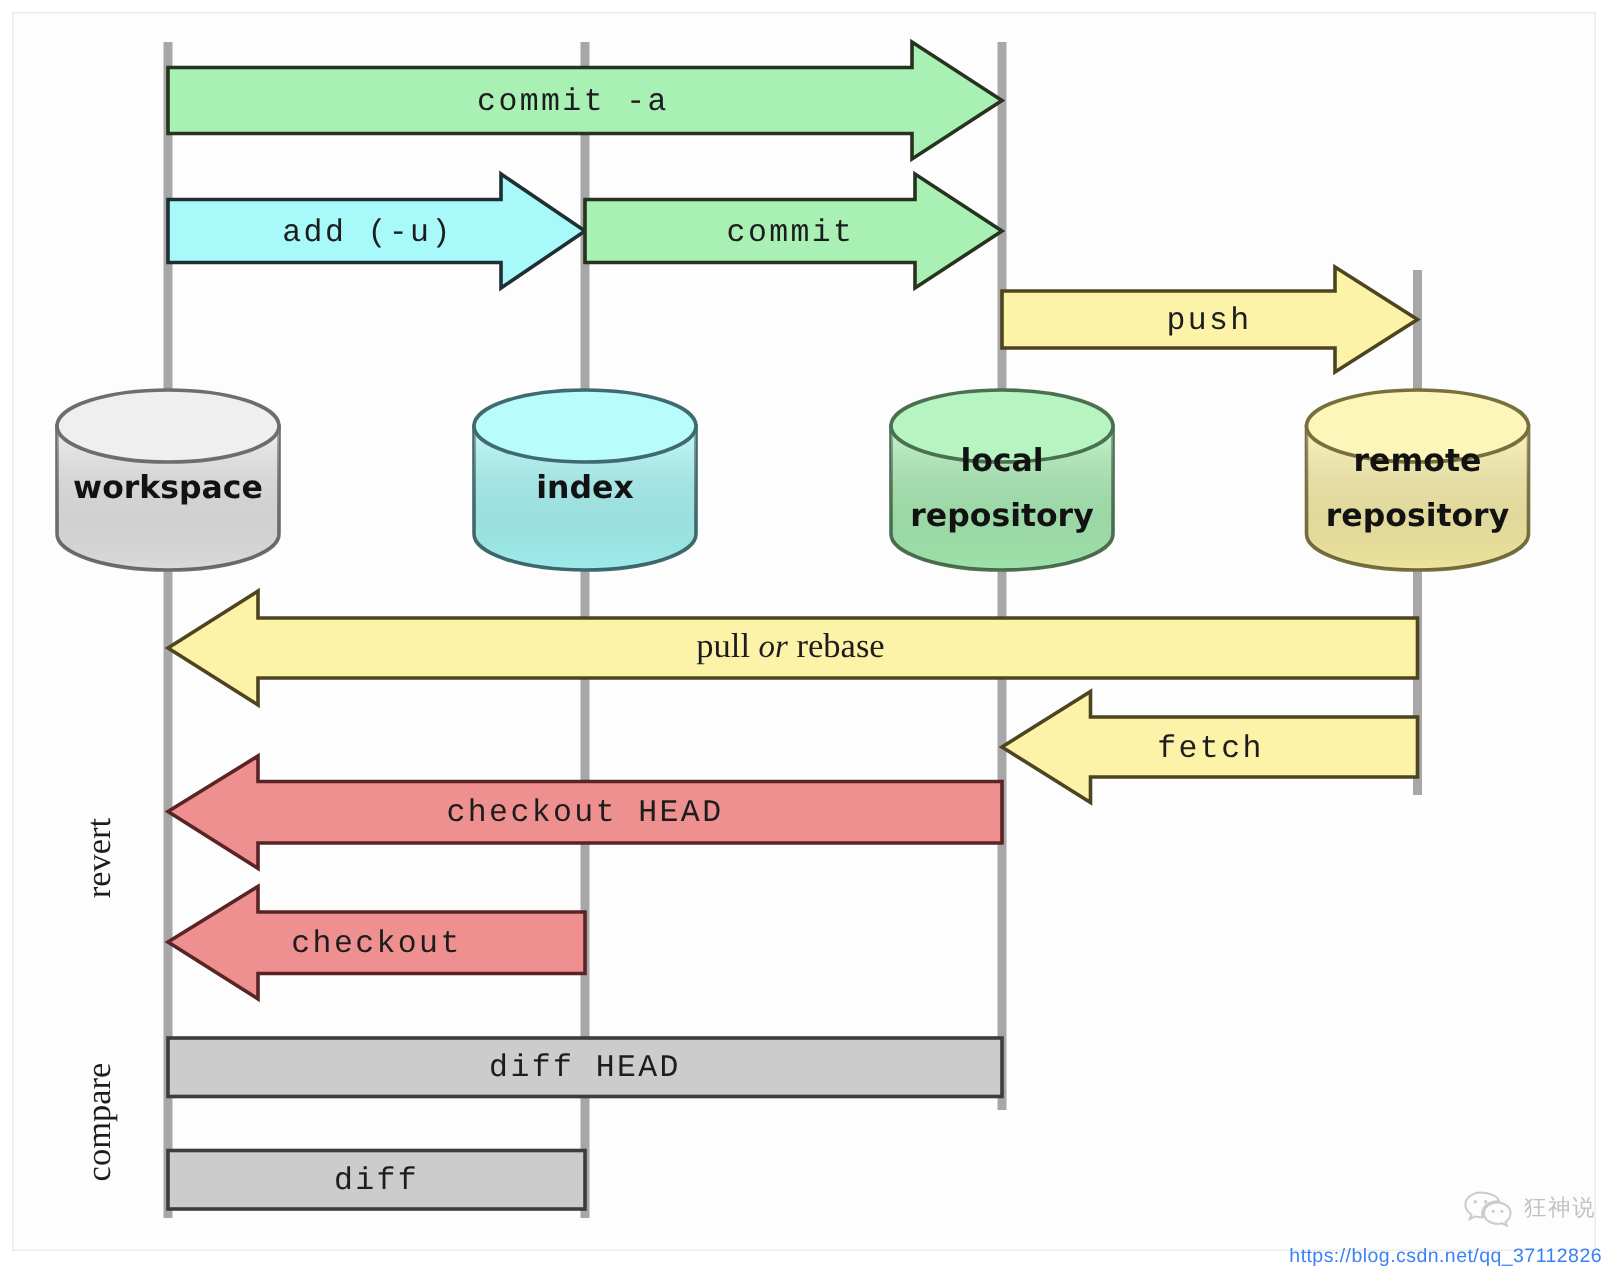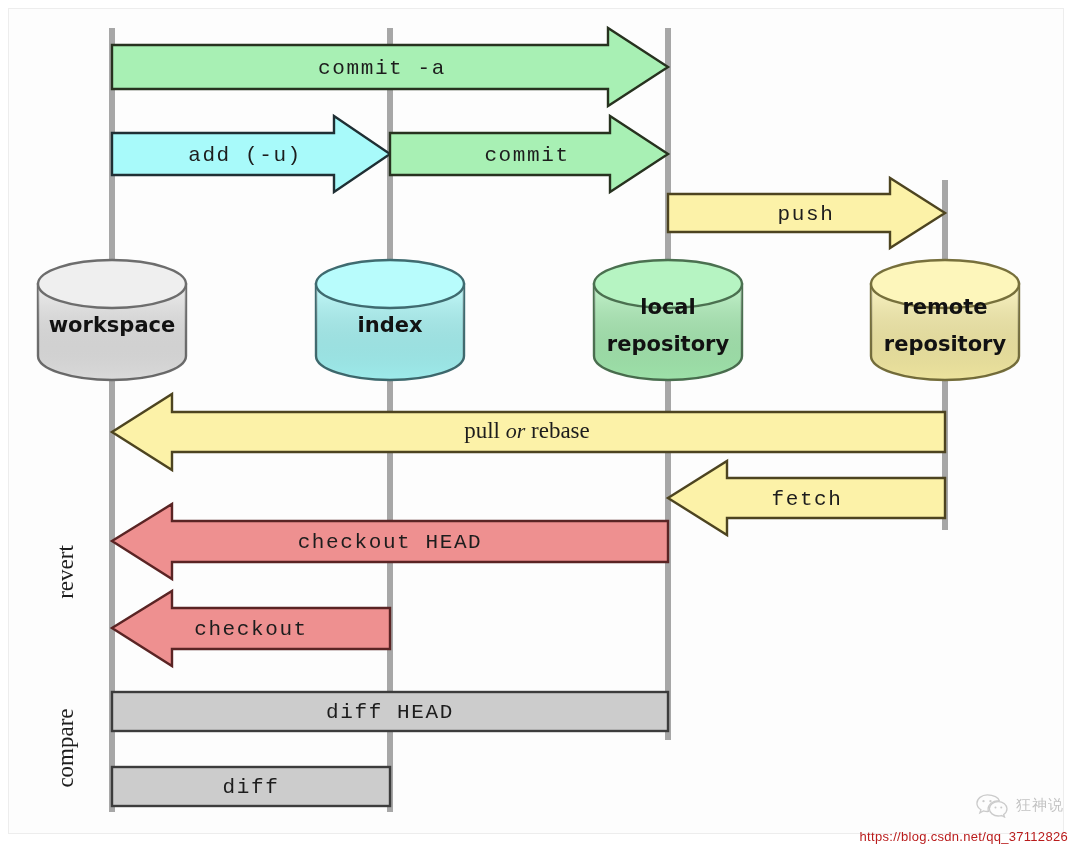--- a/index.html
+++ b/index.html
@@ -41,21 +41,21 @@
   }
   .side-text{
     font-family:"Liberation Serif","DejaVu Serif",serif;
     font-size:23px;fill:#1d1d1d;
     dominant-baseline:middle;text-anchor:middle;
   }
   
   #watermark{
     position:absolute;right:12px;bottom:6px;
     font-family:"Liberation Sans",sans-serif;
-    font-size:13px;color:#b91c1c;letter-spacing:.3px;
+    font-size:13px;color:#3b82f6;letter-spacing:.3px;
     white-space:nowrap;user-select:none;
   }
   #wechat-badge{
     position:absolute;right:16px;bottom:32px;
     display:flex;align-items:center;gap:7px;
     opacity:.30;
   }
   #wechat-badge .wx-ico{
     width:34px;height:26px;position:relative;flex:0 0 auto;
   }

